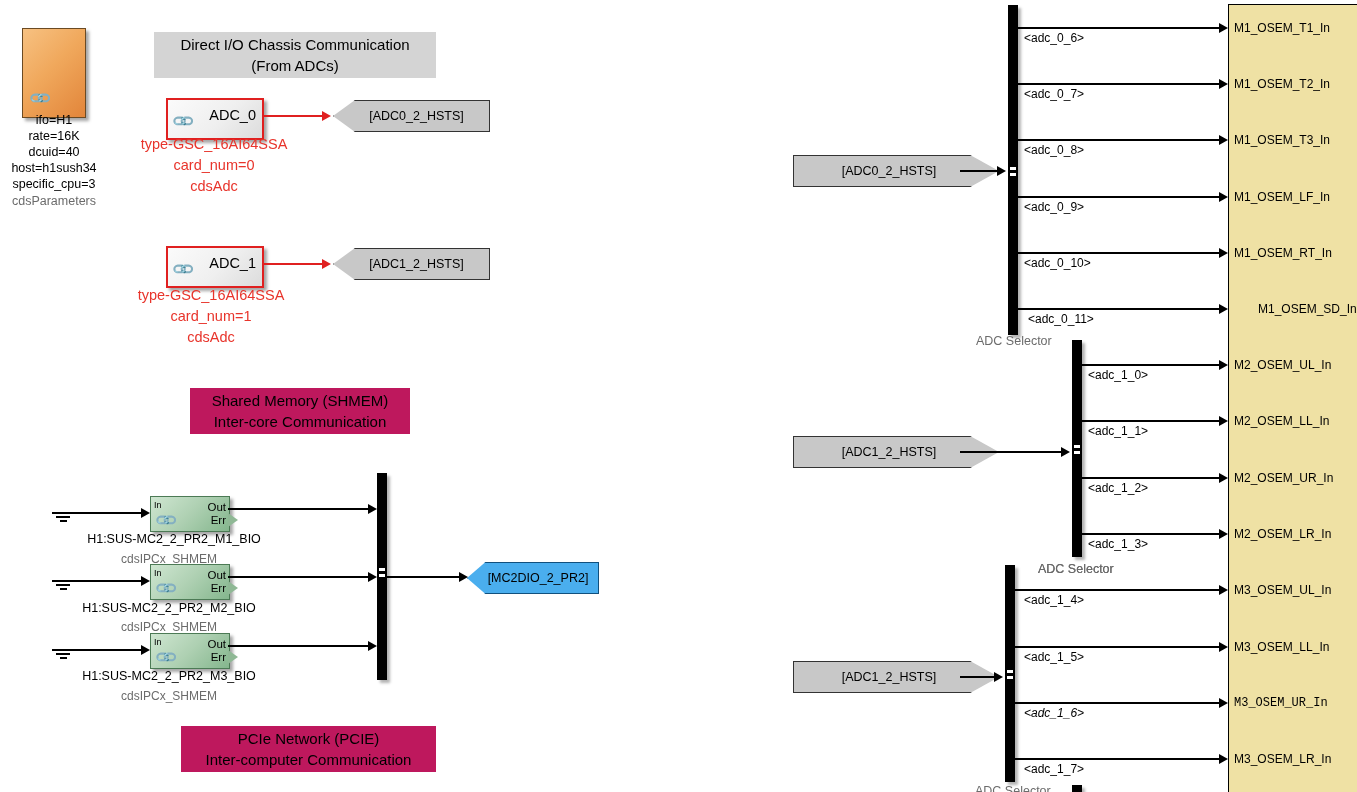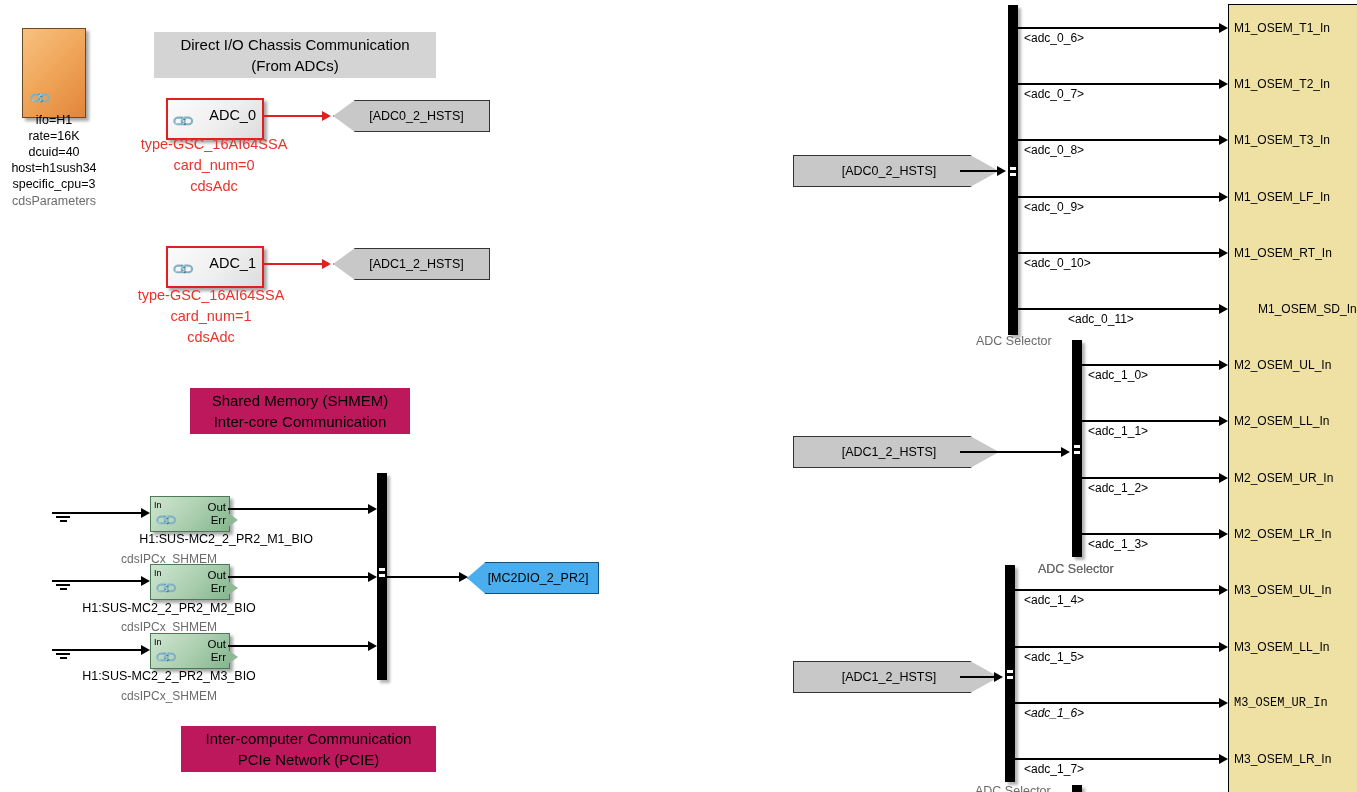--- a/index.html
+++ b/index.html
@@ -182,21 +182,21 @@
   <div class="arrow abs" style="left:141px;top:508px;"></div>
   <div class="ipc-block" style="left:150px;top:496px;">
     <span class="ipc-in">In</span>
     <span class="linkglyph" style="left:6px;top:14px;">🔗</span>
     <span class="ipc-port" style="top:4px;">Out</span>
     <span class="ipc-port" style="top:17px;">Err</span>
   </div>
   <div class="abs" style="left:228px;top:513px;width:0;height:0;border-top:7px solid transparent;border-bottom:7px solid transparent;border-left:10px solid #8fb895;"></div>
   <div class="wire wire-h abs" style="left:228px;top:508px;width:145px;"></div>
   <div class="arrow abs" style="left:368px;top:504px;"></div>
-  <div class="ipc-label abs" style="left:53px;top:532px;text-align:right;">H1:SUS-MC2_2_PR2_M1_BIO</div>
+  <div class="ipc-label abs" style="left:44px;top:532px;">H1:SUS-MC2_2_PR2_M1_BIO</div>
   <div class="ipc-sub abs" style="left:39px;top:552px;">cdsIPCx_SHMEM</div>
 
   <div class="gnd abs" style="left:52px;top:580px;width:22px;height:10px;">
     <i style="width:22px;top:0;"></i>
       <i style="width:14px;left:4px;top:4px;"></i>
       <i style="width:7px;left:8px;top:8px;"></i>
   </div>
   <div class="wire wire-h abs" style="left:63px;top:580px;width:80px;"></div>
   <div class="arrow abs" style="left:141px;top:576px;"></div>
   <div class="ipc-block" style="left:150px;top:564px;">
@@ -234,22 +234,22 @@
     <span class="barport" style="left:2px;top:95px;"></span>
     <span class="barport" style="left:2px;top:101px;"></span>
   </div>
   <div class="wire wire-h abs" style="left:387px;top:576px;width:77px;"></div>
   <div class="arrow abs" style="left:459px;top:572px;"></div>
   <div class="tag tag-goto tag-blue abs" style="left:467px;top:562px;width:120px;">
     <span>[MC2DIO_2_PR2]</span>
   </div>
 
   <div class="banner banner-green abs" style="left:181px;top:726px;width:243px;">
+    <div>PCIe Network (PCIE)</div>
     <div>Inter-computer Communication</div>
-    <div>PCIe Network (PCIE)</div>
   </div>
 
   <div class="yellow-block" style="left:1228px;top:4px;width:200px;height:788px;"></div>
 
   <div class="tag tag-from abs" style="left:793px;top:155px;width:190px;">
     <span>[ADC0_2_HSTS]</span>
   </div>
   <div class="wire wire-h abs" style="left:960px;top:170px;width:42px;"></div>
   <div class="arrow abs" style="left:997px;top:166px;"></div>
   <div class="bar abs" style="left:1008px;top:5px;height:330px;">
@@ -278,21 +278,21 @@
   <div class="siglabel" style="left:1024px;top:200px;">&lt;adc_0_9&gt;</div>
   <div class="yport" style="left:1234px;top:190px;">M1_OSEM_LF_In</div>
 
   <div class="wire wire-h abs" style="left:1018px;top:252px;width:205px;"></div>
   <div class="arrow abs" style="left:1219px;top:248px;"></div>
   <div class="siglabel" style="left:1024px;top:256px;">&lt;adc_0_10&gt;</div>
   <div class="yport" style="left:1234px;top:246px;">M1_OSEM_RT_In</div>
 
   <div class="wire wire-h abs" style="left:1018px;top:308px;width:205px;"></div>
   <div class="arrow abs" style="left:1219px;top:304px;"></div>
-  <div class="siglabel" style="left:1068px;top:312px;">&lt;adc_0_11&gt;</div>
+  <div class="siglabel" style="left:1028px;top:312px;">&lt;adc_0_11&gt;</div>
   <div class="yport" style="left:1234px;top:302px;margin-left:24px;">M1_OSEM_SD_In</div>
 
   <div class="tag tag-from abs" style="left:793px;top:436px;width:190px;">
     <span>[ADC1_2_HSTS]</span>
   </div>
   <div class="wire wire-h abs" style="left:960px;top:451px;width:106px;"></div>
   <div class="arrow abs" style="left:1061px;top:447px;"></div>
   <div class="bar abs" style="left:1072px;top:340px;height:217px;">
     <span class="barport" style="left:2px;top:105px;"></span>
     <span class="barport" style="left:2px;top:111px;"></span>

